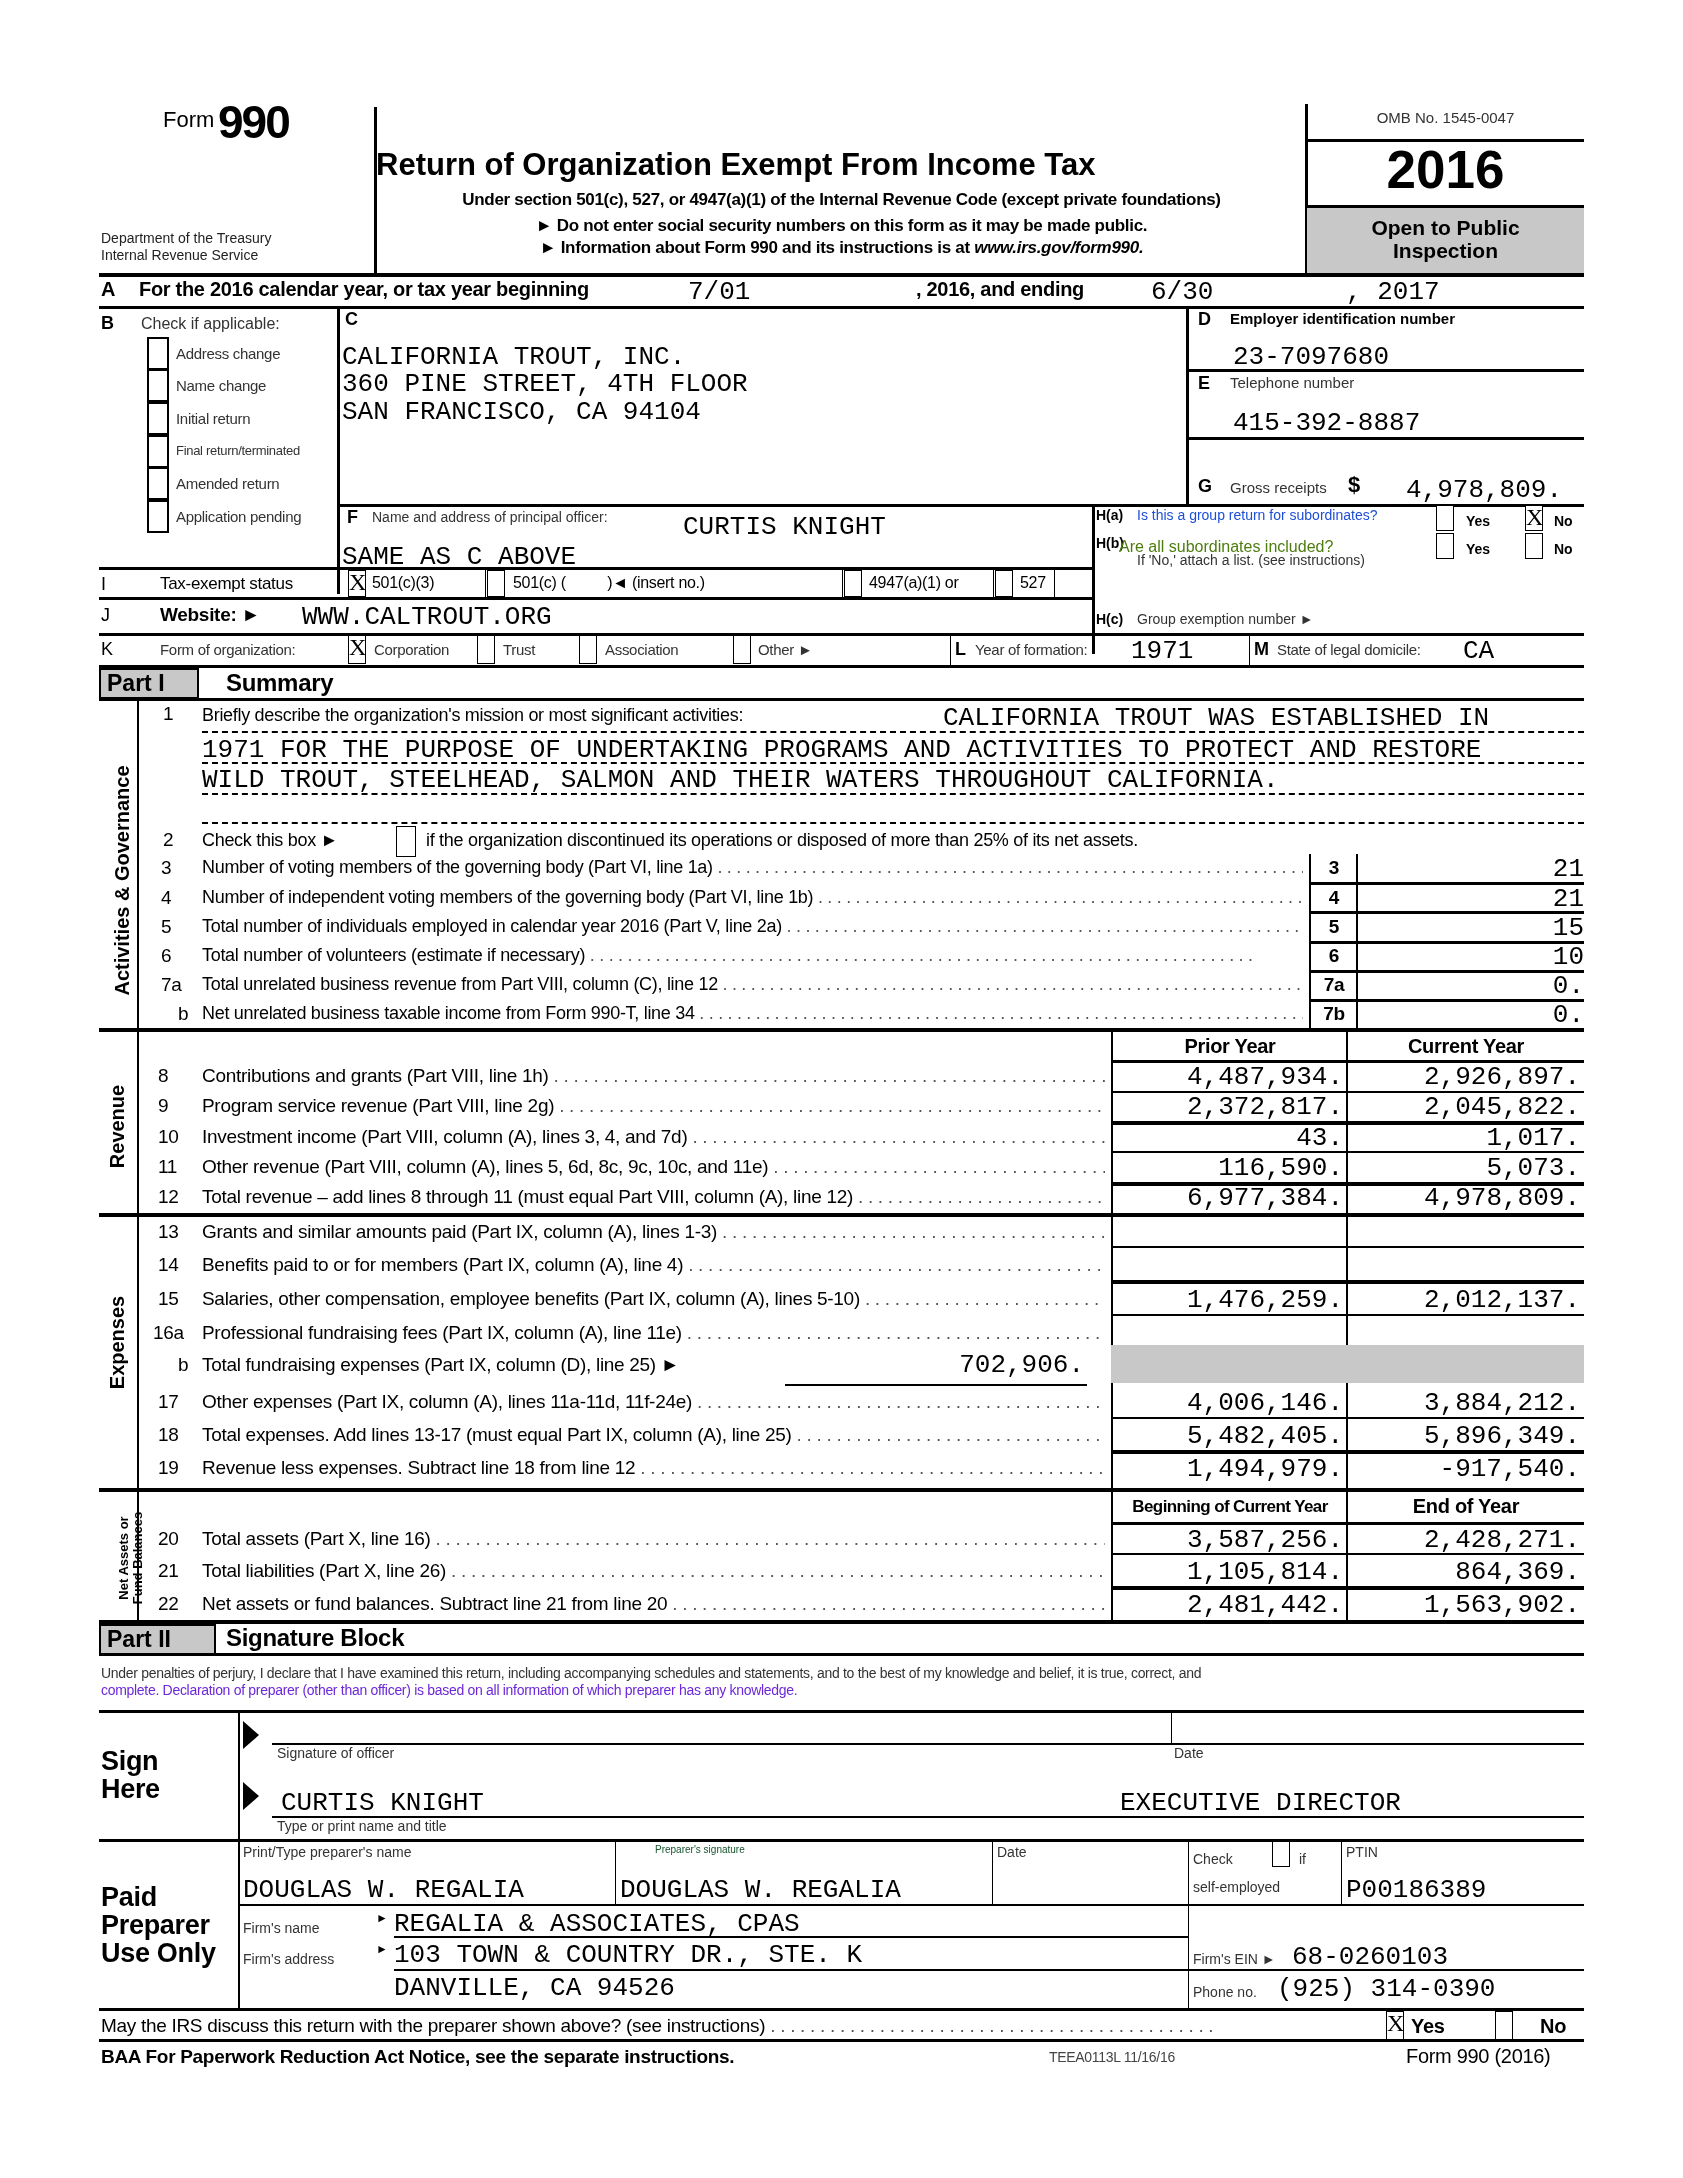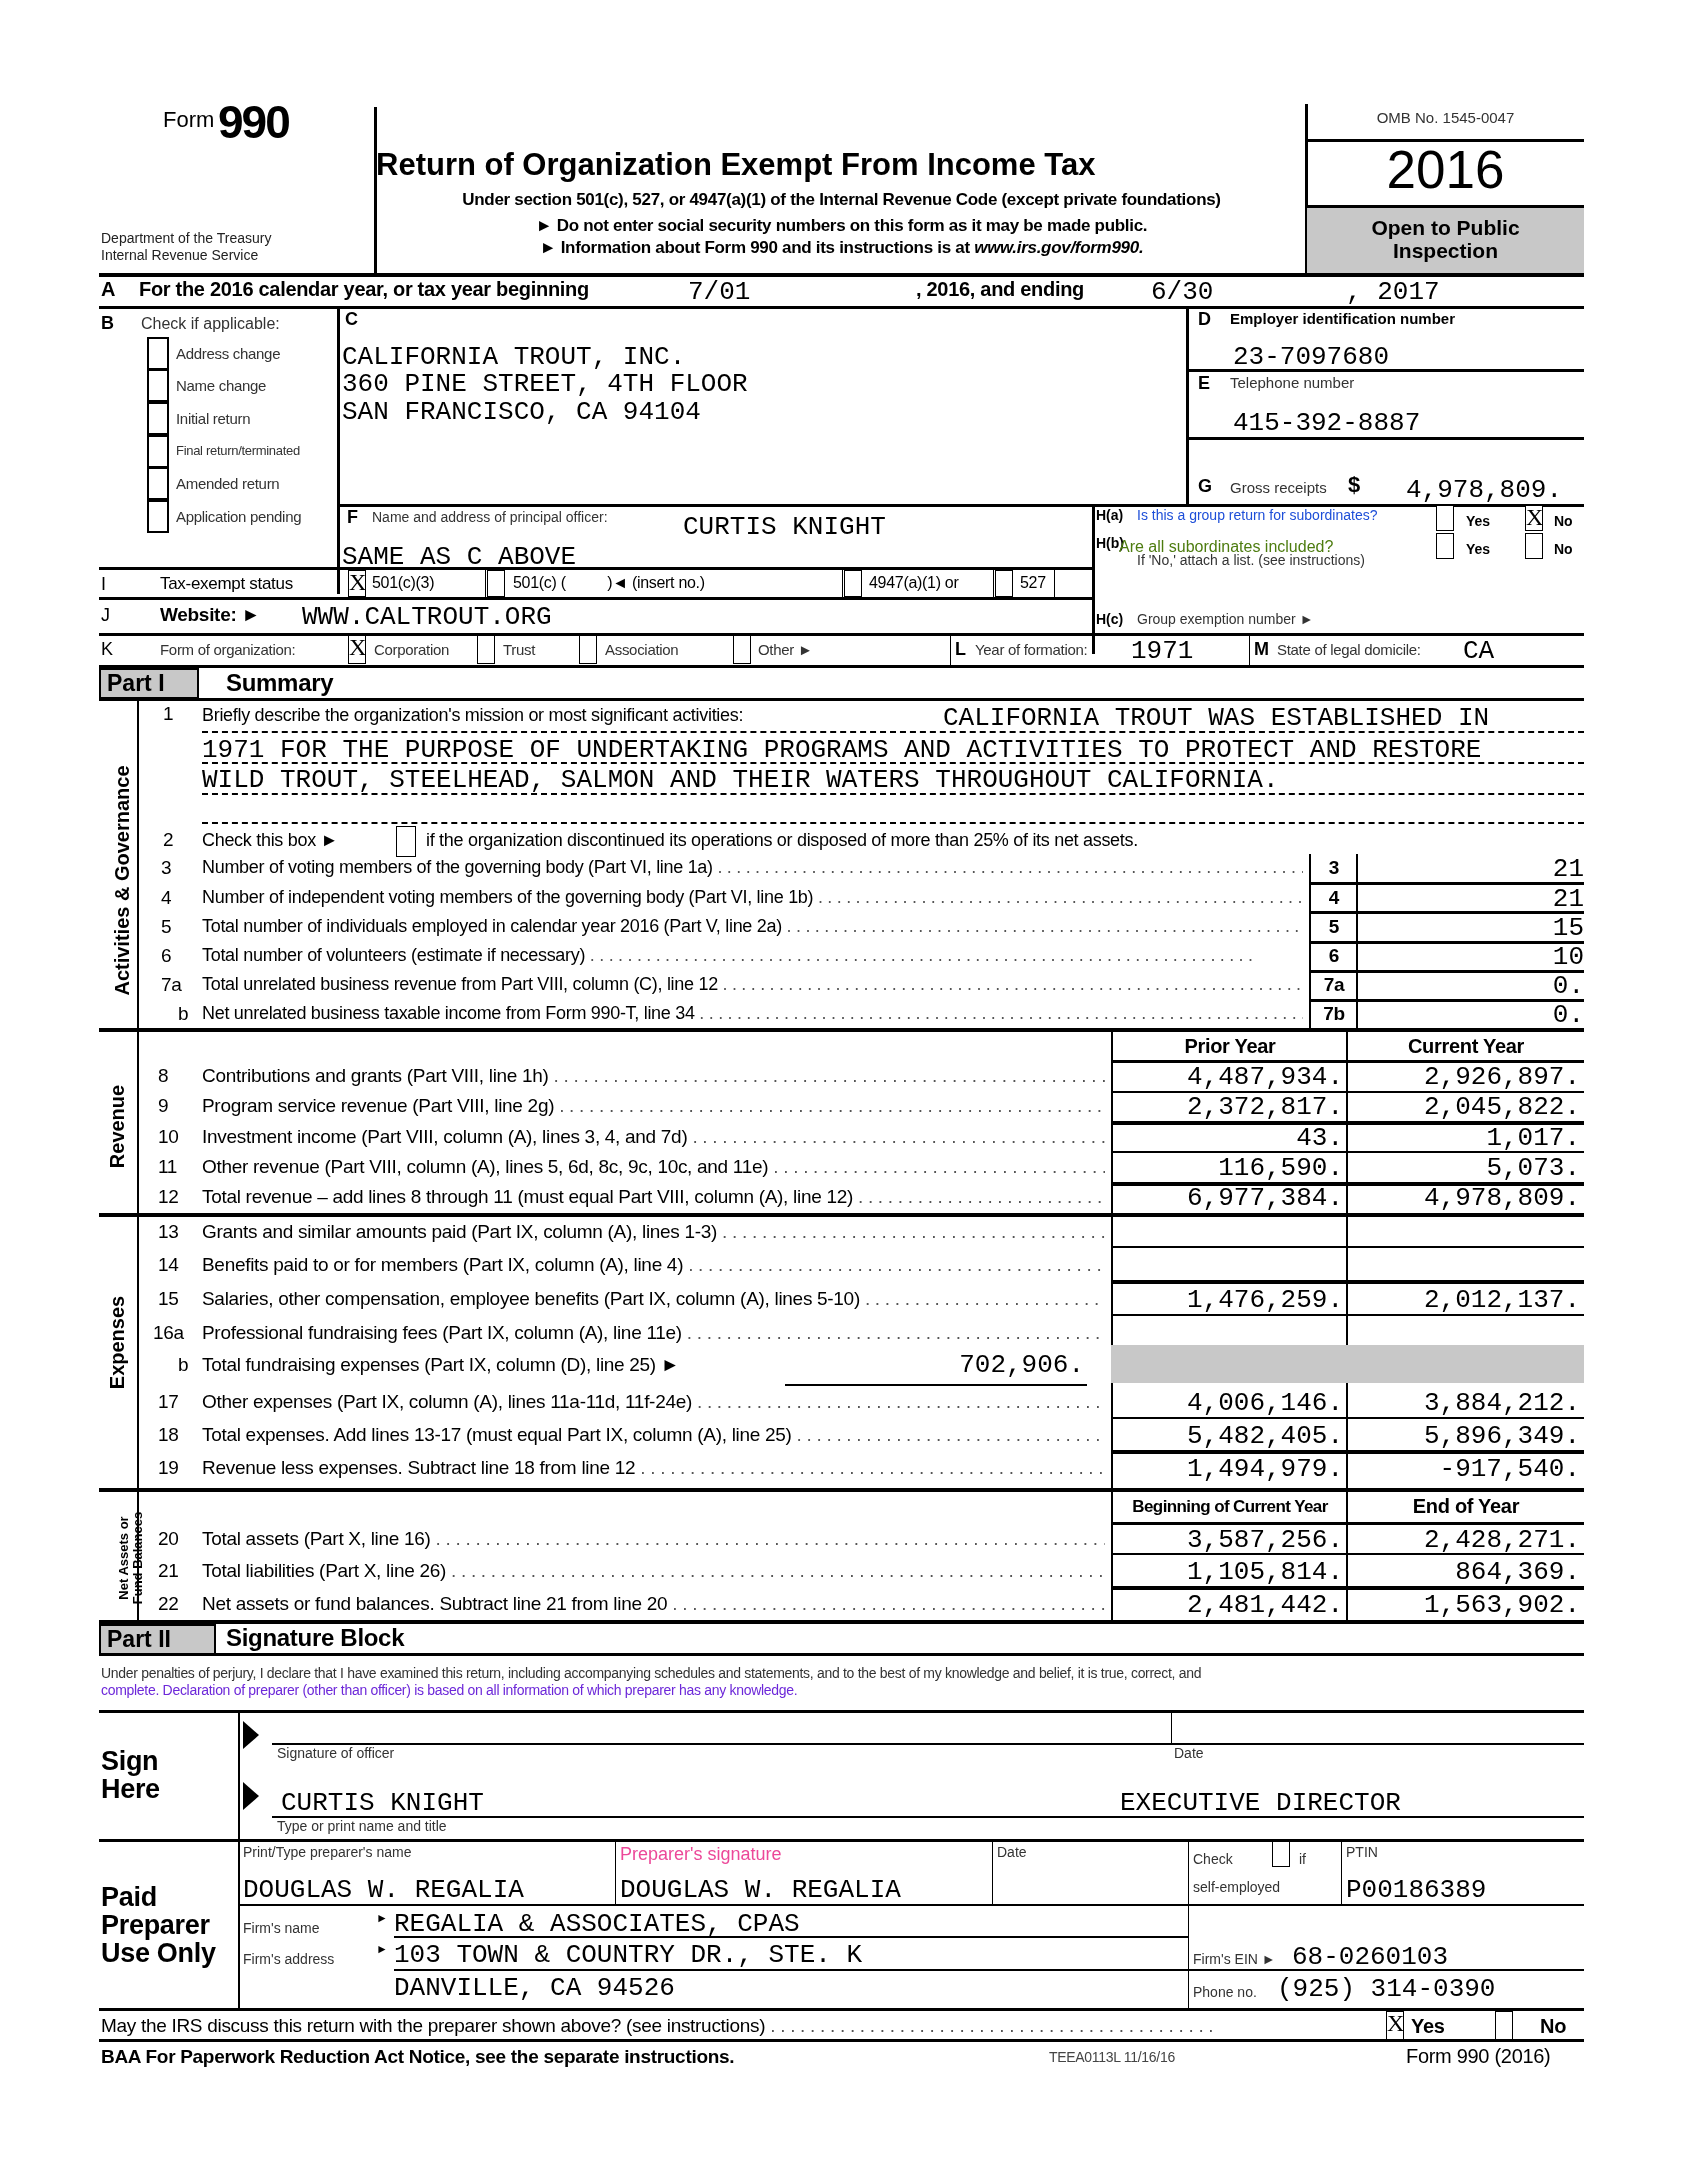--- a/index.html
+++ b/index.html
@@ -26,21 +26,21 @@
   <div class="abs small" style="left:101px;top:230px;color:#222">Department of the Treasury</div>
   <div class="abs small" style="left:101px;top:247px;color:#222">Internal Revenue Service</div>
   <div class="vl" style="left:374px;top:107px;width:3px;height:166px"></div>
   <div class="abs" style="left:376px;top:147px;width:931px;text-align:left;font-size:31px;font-weight:bold">Return of Organization Exempt From Income Tax</div>
   <div class="abs cond" style="left:376px;top:190px;width:931px;text-align:center;font-size:17px;font-weight:bold">Under section 501(c), 527, or 4947(a)(1) of the Internal Revenue Code (except private foundations)</div>
   <div class="abs cond" style="left:376px;top:216px;width:931px;text-align:center;font-size:17px;font-weight:bold">► Do not enter social security numbers on this form as it may be made public.</div>
   <div class="abs cond" style="left:376px;top:238px;width:931px;text-align:center;font-size:17px;font-weight:bold"><span>► Information about Form 990 and its instructions is at </span><i>www.irs.gov/form990.</i></div>
   <div class="vl" style="left:1305px;top:104px;width:3px;height:169px"></div>
   <div class="abs" style="left:1307px;top:109px;width:277px;text-align:center;font-size:15px;color:#333">OMB No. 1545-0047</div>
   <div class="hl" style="left:1307px;top:139px;width:277px;height:3px"></div>
-  <div class="abs" style="left:1307px;top:139px;width:277px;text-align:center;font-size:53px;font-weight:normal">2016</div>
+  <div class="abs" style="left:1307px;top:139px;width:277px;text-align:center;font-size:53px;font-weight:bold">2016</div>
   <div class="hl" style="left:1307px;top:205px;width:277px;height:3px"></div>
   <div class="abs" style="left:1307px;top:208px;width:277px;height:65px;background:#c8c8c8;text-align:center;font-weight:bold;font-size:21px;line-height:23px;padding-top:8px">
     <div>Open to Public</div>
     <div>Inspection</div>
   </div>
   <div class="hl" style="left:99px;top:273px;width:1485px;height:4px"></div>
 </div>
 
 <div>
   <div class="abs" style="left:101px;top:278px;font-size:20px;font-weight:bold">A</div>
@@ -431,21 +431,21 @@
 <div>
   <div class="abs cond" style="left:101px;top:1883px;font-size:27px;font-weight:bold;line-height:28px">
     <div>Paid</div>
     <div>Preparer</div>
     <div>Use Only</div>
   </div>
   <div class="vl" style="left:238px;top:1841px;width:2px;height:168px"></div>
   <div class="abs" style="left:243px;top:1844px;font-size:14px;color:#333">Print/Type preparer's name</div>
   <div class="abs val" style="left:243px;top:1875px">DOUGLAS W. REGALIA</div>
   <div class="vl" style="left:615px;top:1841px;width:1px;height:63px"></div>
-  <div class="abs" style="left:620px;top:1844px;font-size:18px;color:#ec4899">Preparer's signature</div>
+  <div class="abs" style="left:655px;top:1844px;font-size:10px;color:#14532d">Preparer's signature</div>
   <div class="abs val" style="left:620px;top:1875px">DOUGLAS W. REGALIA</div>
   <div class="vl" style="left:992px;top:1841px;width:1px;height:63px"></div>
   <div class="abs" style="left:997px;top:1844px;font-size:14px;color:#333">Date</div>
   <div class="vl" style="left:1188px;top:1841px;width:1px;height:168px"></div>
   <div class="abs" style="left:1193px;top:1851px;font-size:14px;color:#333">Check</div>
   <div class="abs" style="left:1272px;top:1841px;width:18px;height:26px;border:1.5px solid #000"></div>
   <div class="abs" style="left:1299px;top:1851px;font-size:14px;color:#333">if</div>
   <div class="abs" style="left:1193px;top:1879px;font-size:14px;color:#333">self-employed</div>
   <div class="vl" style="left:1341px;top:1841px;width:1px;height:63px"></div>
   <div class="abs" style="left:1346px;top:1844px;font-size:14px;color:#333">PTIN</div>

